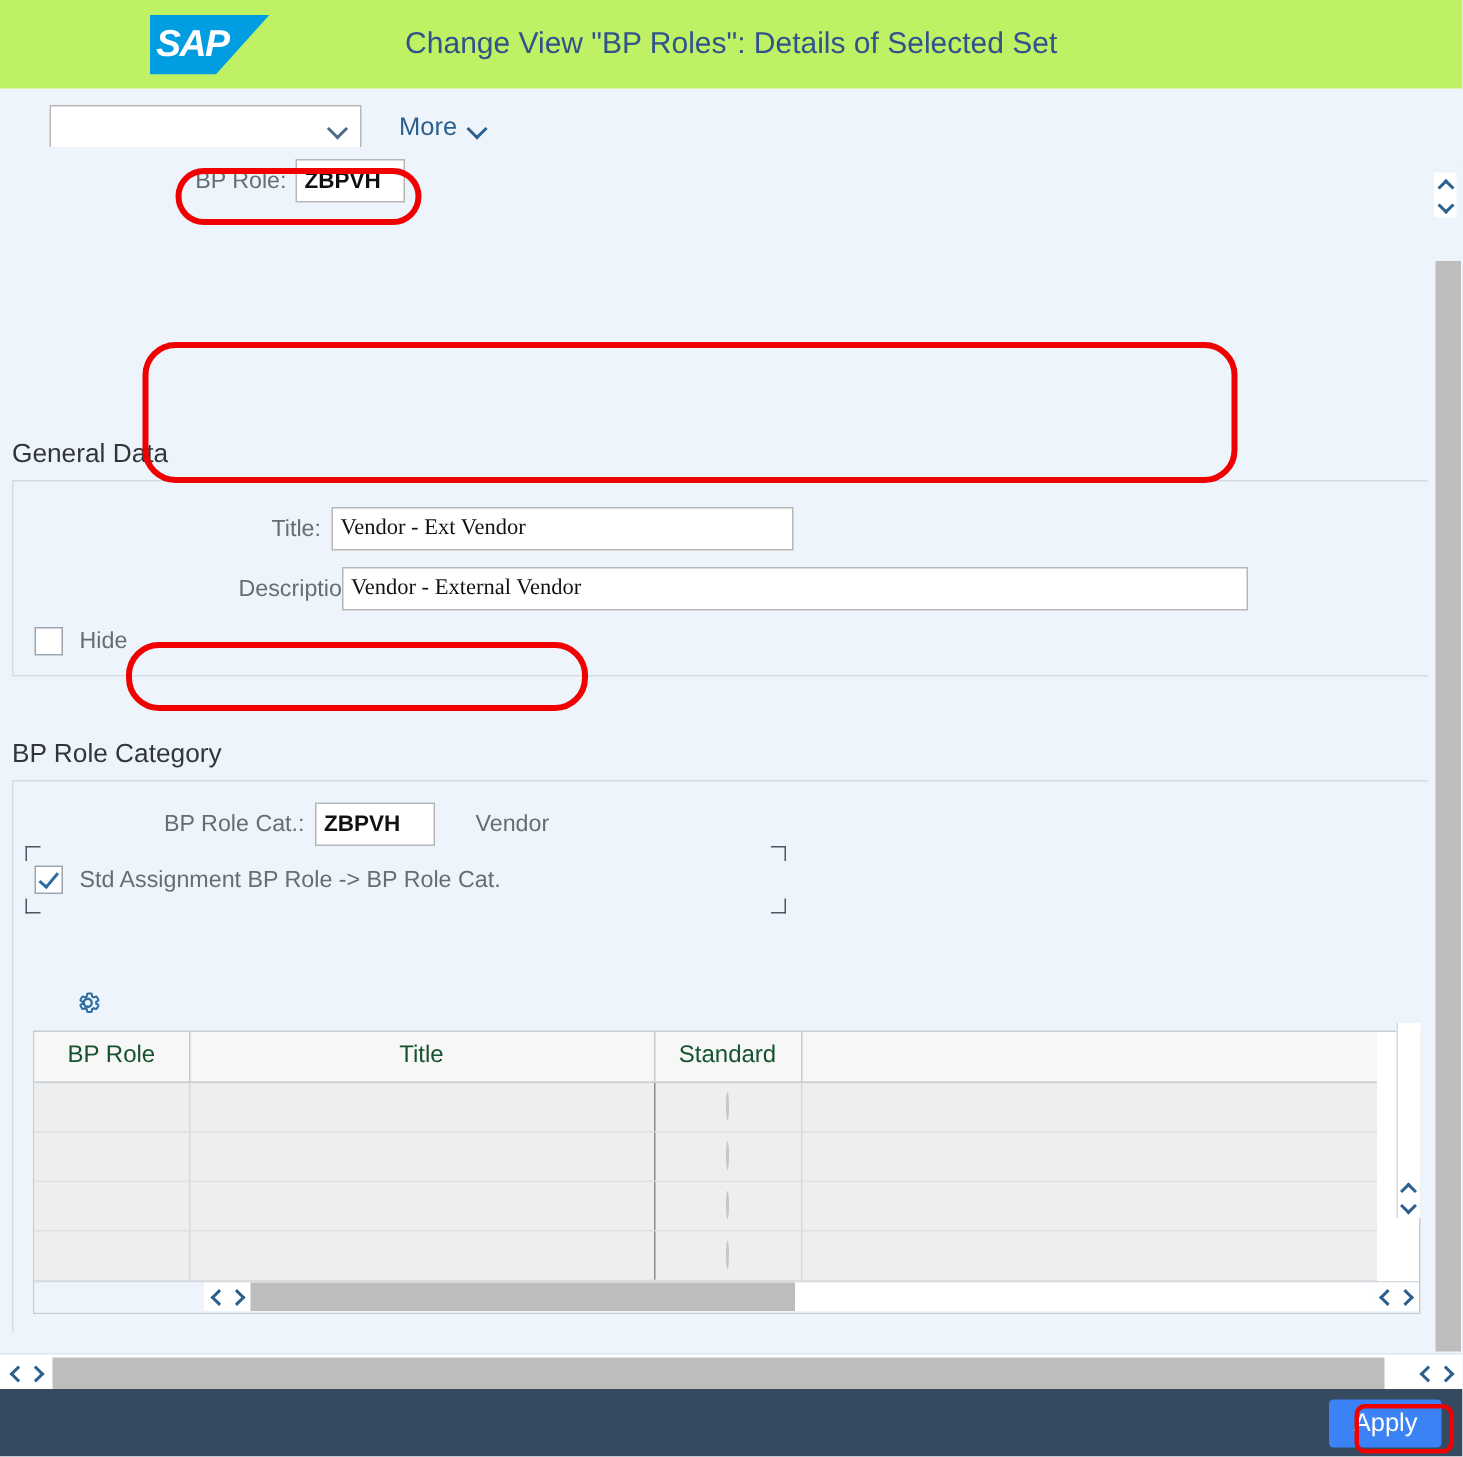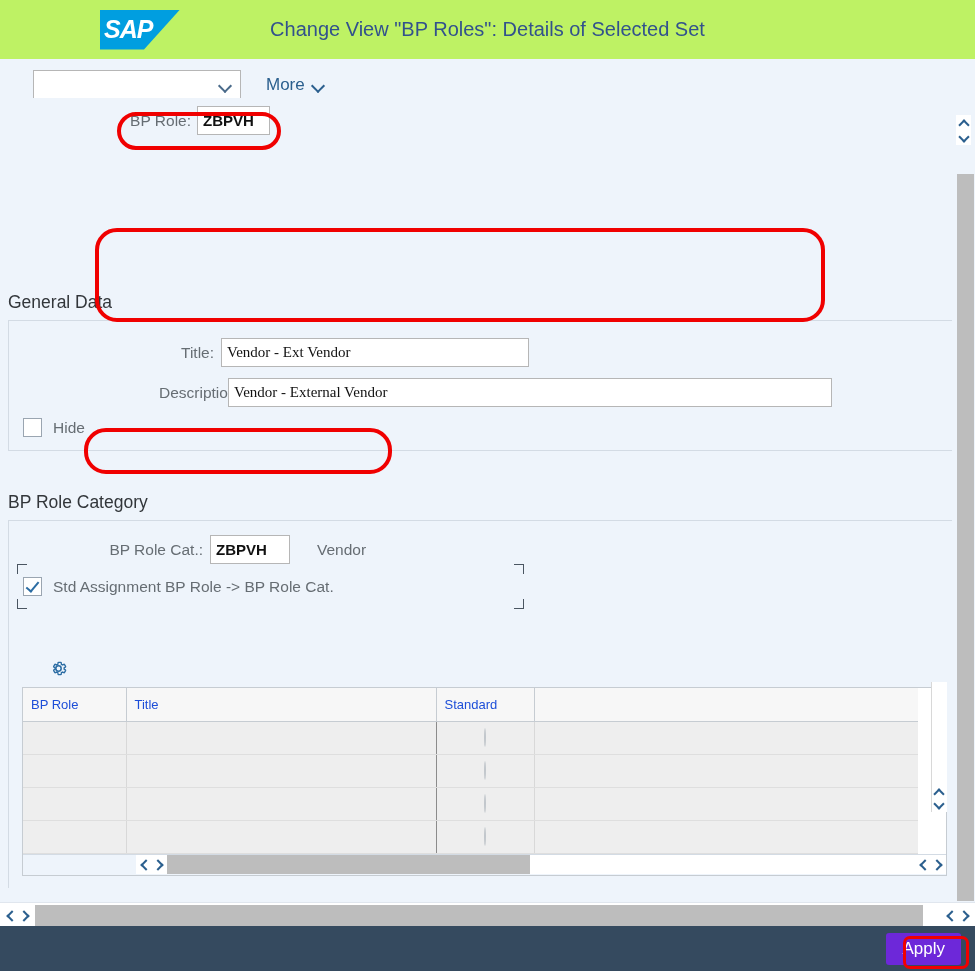--- a/index.html
+++ b/index.html
@@ -272,23 +272,23 @@
     width: 925px;
   }
   table.grid {
     border-collapse: collapse;
     width: 895px;
     table-layout: fixed;
   }
   table.grid th {
     background: #f7f7f7;
     font-weight: normal;
-    font-size: 13px;
-    color: #1d4ed8;
-    text-align: left;
+    font-size: 16px;
+    color: #14532d;
+    text-align: center;
     padding: 6px 8px;
     height: 33px;
     box-sizing: border-box;
     border-right: 1px solid #c6ccd2;
     border-bottom: 1px solid #c6ccd2;
   }
   table.grid th:last-child { border-right: none; }
   table.grid td {
     background: #eeeeee;
     height: 32px;
@@ -454,21 +454,21 @@
     width: 975px;
     height: 45px;
     background: #354a5f;
     display: flex;
     align-items: center;
     justify-content: flex-end;
     padding-right: 14px;
     box-sizing: border-box;
   }
   .btn-apply {
-    background: #6d28d9;
+    background: #3b82f6;
     color: #ffffff;
     border: none;
     font-size: 17px;
     font-family: "Liberation Sans", sans-serif;
     padding: 6px 16px;
     border-radius: 3px;
     cursor: pointer;
   }
 
   

